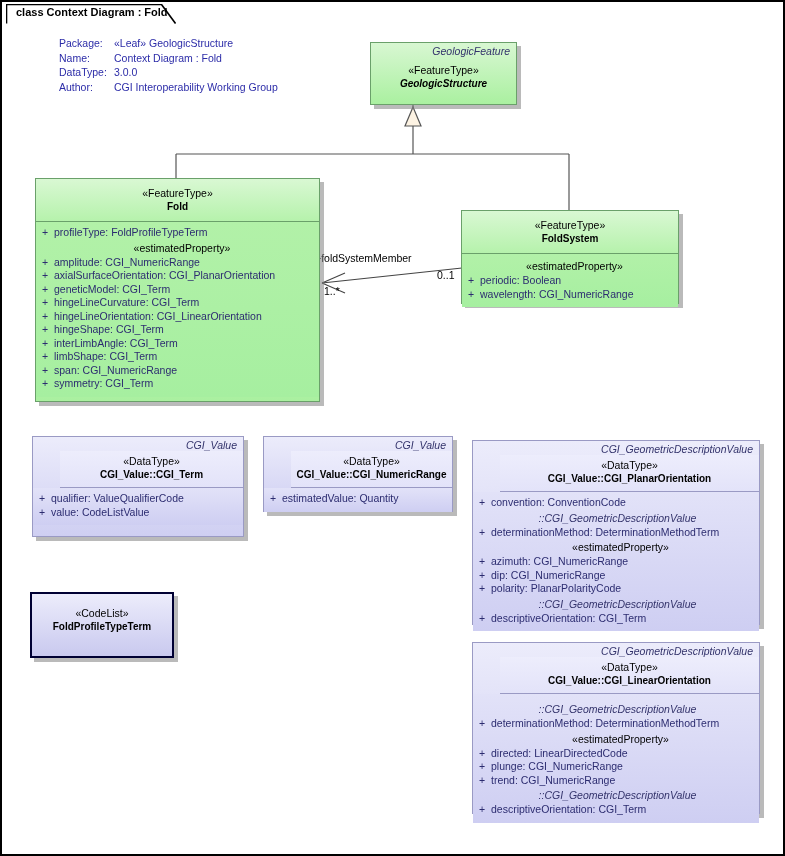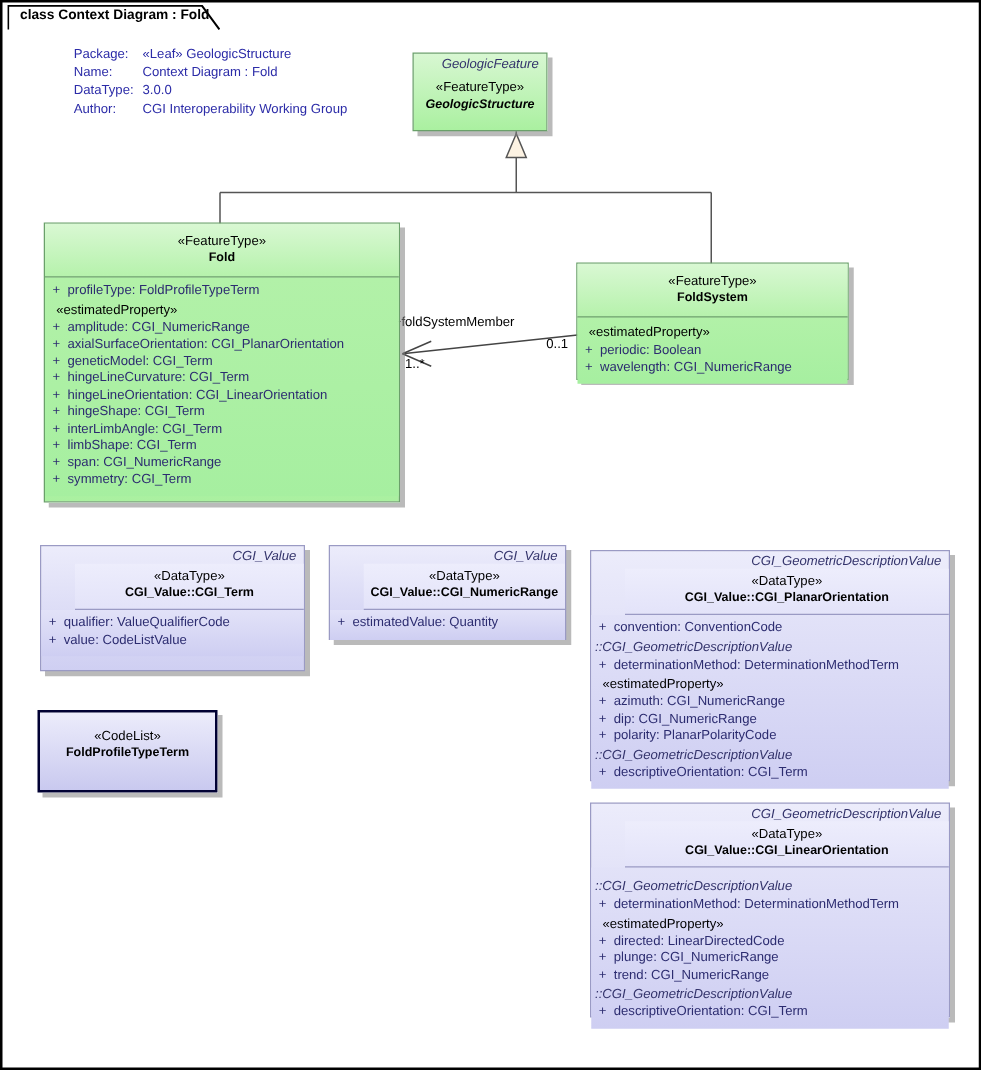--- a/index.html
+++ b/index.html
@@ -140,20 +140,21 @@
     text-align: center;
     color: #2c2c70;
   }
   .attr .txt { }
   .group-label {
     font-size: 10.5px;
     color: #000000;
     padding-left: 9px;
     line-height: 16px;
     white-space: nowrap;
+    text-align: center;
   }
   .group-label.inherit {
     font-style: italic;
     color: #33336b;
     padding-left: 3px;
   }
 
   
   .conn {
     position: absolute;
@@ -212,21 +213,21 @@
       <line x1="320" y1="281" x2="460" y2="266"></line>
       <line x1="320" y1="281" x2="343" y2="271"></line>
       <line x1="320" y1="281" x2="343" y2="291"></line>
     </g>
   </svg>
 
   <div class="edge-label" style="left:313px; top:250px;">+foldSystemMember</div>
   <div class="edge-label" style="left:435px; top:267px;">0..1</div>
   <div class="edge-label" style="left:322px; top:283px;">1..*</div>
 
-  <div class="uml green" style="left:328px; top:40px; width:108px; height:63px;">
+  <div class="uml green" style="left:368px; top:40px; width:147px; height:63px;">
     <div class="uml-parentname">GeologicFeature</div>
     <div class="uml-head" style="border-bottom:none; background:none; padding-top:6px;">
       <div class="uml-stereo">«FeatureType»</div>
       <div class="uml-name italic">GeologicStructure</div>
     </div>
   </div>
 
   <div class="uml green" style="left:33px; top:176px; width:285px; height:224px;">
     <div class="uml-head" style="padding-top:7px; padding-bottom:7px;">
       <div class="uml-stereo">«FeatureType»</div>
@@ -324,21 +325,21 @@
       <div class="uml-name">CGI_Value::CGI_NumericRange</div>
     </div>
     <div class="uml-body">
       <div class="attr">
         <span class="vis">+</span>
         <span class="txt">estimatedValue: Quantity</span>
       </div>
     </div>
   </div>
 
-  <div class="uml codelist" style="left:28px; top:566px; width:144px; height:66px;">
+  <div class="uml codelist" style="left:28px; top:590px; width:144px; height:66px;">
     <div class="uml-head" style="border-bottom:none; background:none; padding-top:12px;">
       <div class="uml-stereo">«CodeList»</div>
       <div class="uml-name">FoldProfileTypeTerm</div>
     </div>
   </div>
 
   <div class="uml blue" style="left:470px; top:438px; width:288px; height:185px;">
     <div class="uml-parentname">CGI_GeometricDescriptionValue</div>
     <div class="uml-head" style="padding-top:3px; padding-bottom:5px;">
       <div class="uml-stereo">«DataType»</div>

